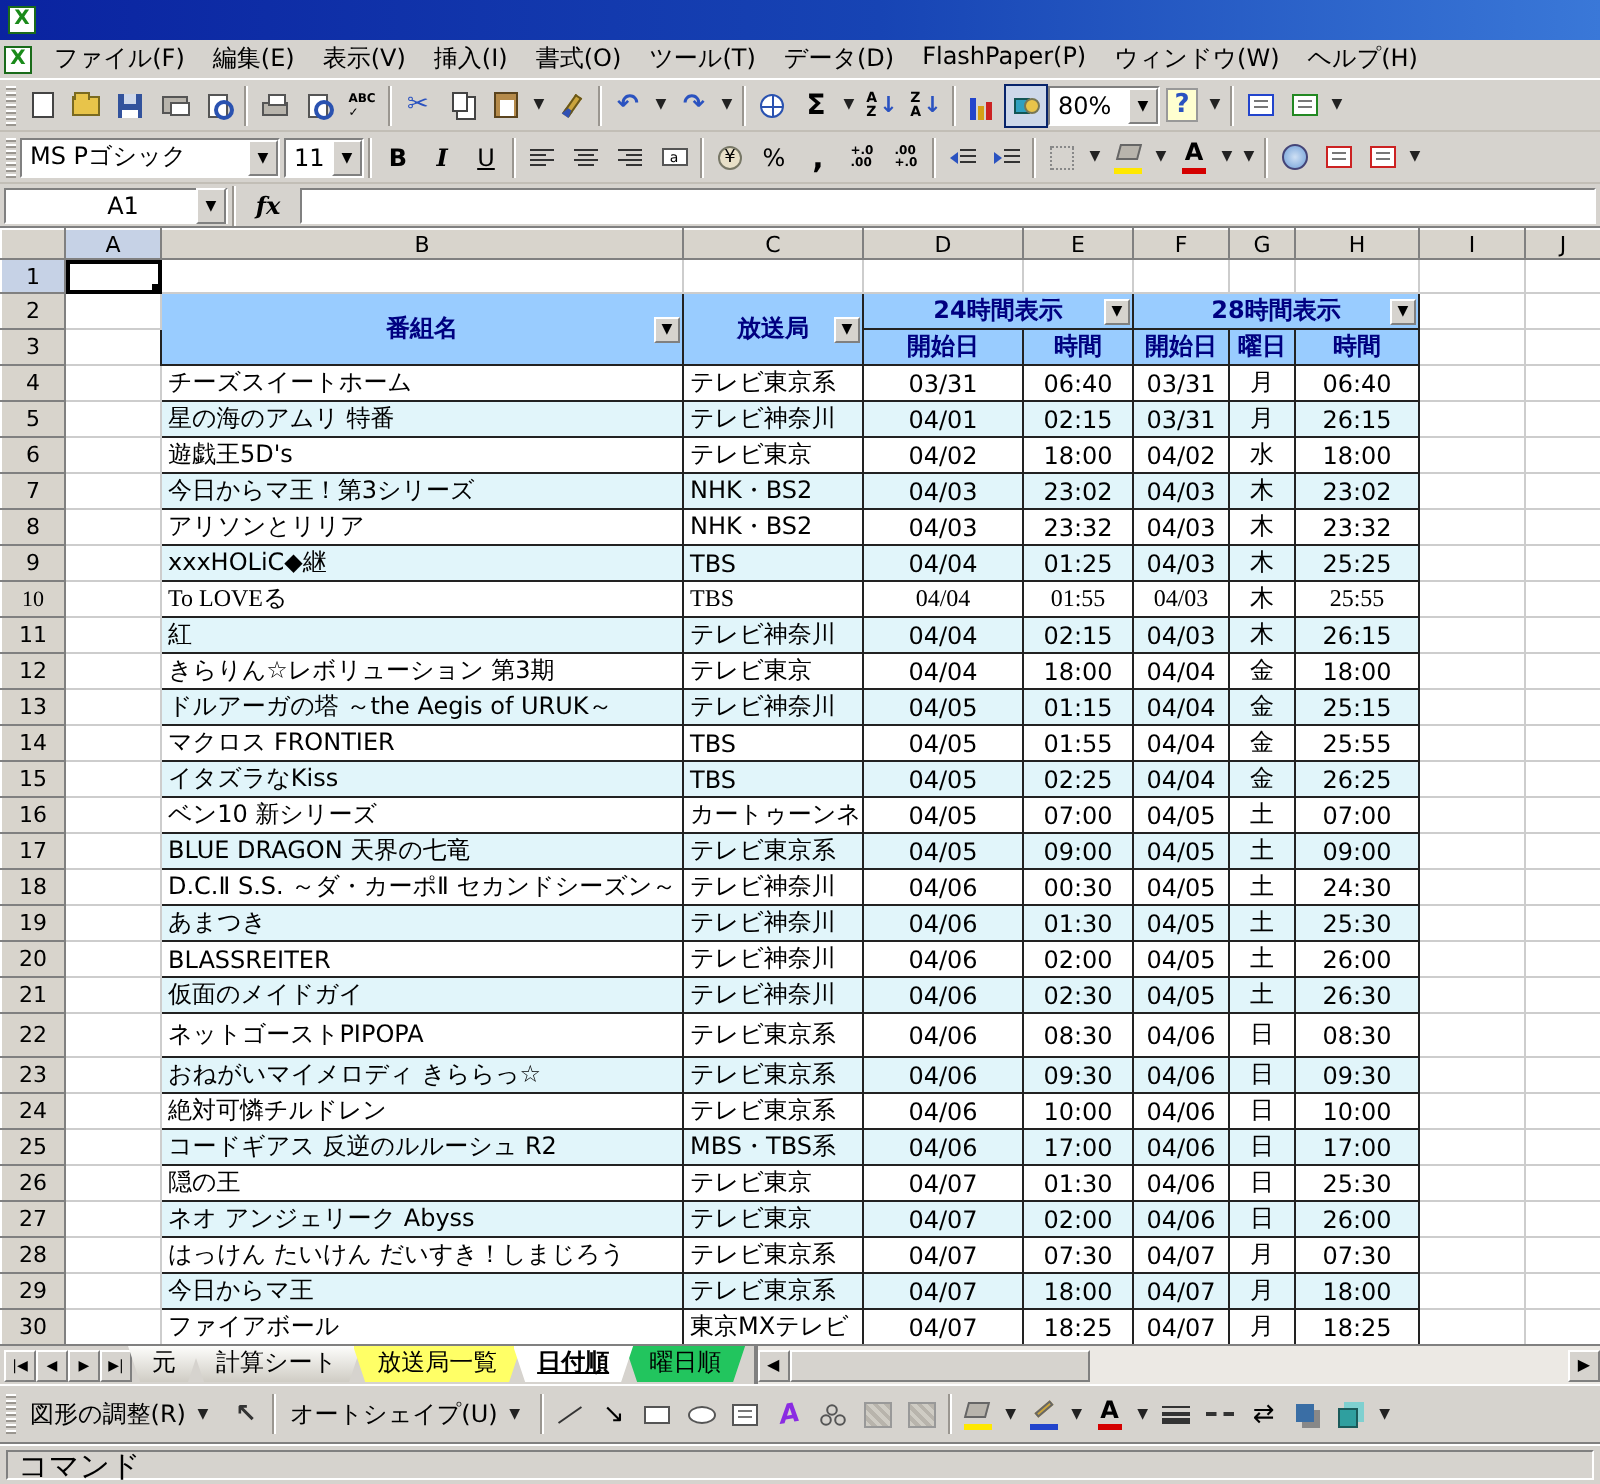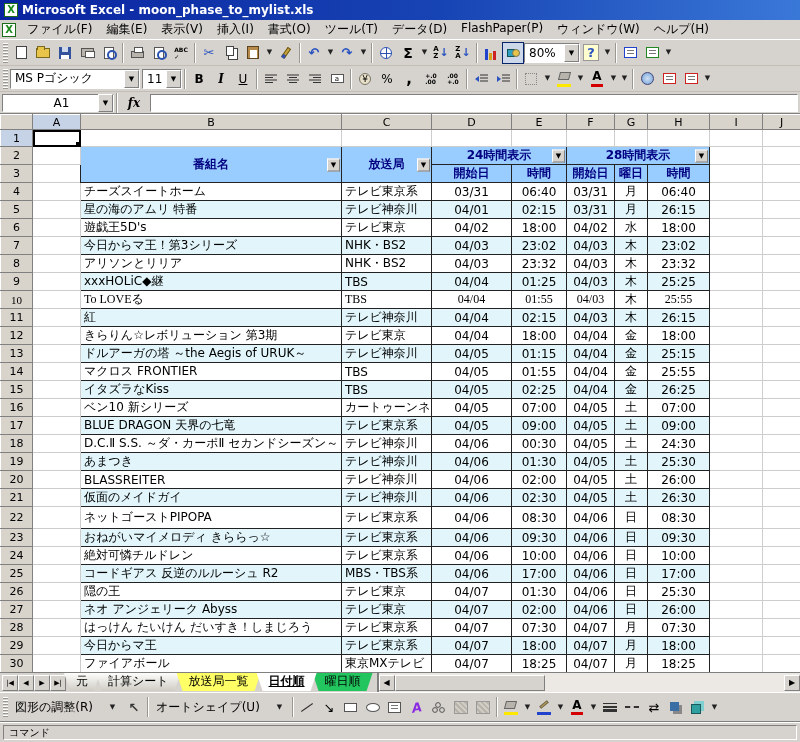--- a/index.html
+++ b/index.html
@@ -105,33 +105,32 @@
   .stab.orange { background:#22c55e; }
   .stab.active { background:#fff; font-weight:bold; text-decoration:underline; z-index:2; }
   .hscroll { flex:1; display:flex; align-items:center; margin-left:4px; background:#ece9e4; border-left:2px solid #808080; }
   .sbtn { width:16px; height:16px; display:flex; align-items:center; justify-content:center; font-size:8px;
     border:1px solid; border-color:#fff #808080 #808080 #fff; background:#d6d3ce; flex:0 0 auto; }
   .sthumb { width:150px; height:16px; border:1px solid; border-color:#fff #808080 #808080 #fff; background:#d6d3ce; }
   .strack { flex:1; }
 
   
   .drawbar { height:30px; display:flex; align-items:center; background:#d6d3ce; padding:0 2px; border-top:1px solid #fff; border-bottom:1px solid #808080; }
-  .dtext { display:flex; align-items:center; height:22px; padding:0 4px; border:1px solid transparent; gap:14px; }
+  .dtext { display:flex; align-items:center; height:22px; padding:0 4px; border:1px solid transparent; gap:3px; }
 
   
   .statusbar { height:20px; background:#d6d3ce; border-top:1px solid #fff; display:flex; align-items:center; padding:2px 3px; }
-  .statusfield { flex:1; height:15px; line-height:14px; padding:0 5px; font-size:10px;
+  .statusfield { flex:1; height:15px; line-height:14px; padding:0 5px; font-size:15px;
     border:1px solid; border-color:#808080 #fff #fff #808080; }
 </style>
 </head>
 <body>
 
 <div class="titlebar">
   <div class="appicon">X</div>
-  <span>Microsoft Excel - moon_phase_to_mylist.xls</span>
 </div>
 
 <div class="menubar">
   <div class="appicon" style="margin-right:4px;">X</div>
   <div id="menu-items" style="display:flex;">
       <div class="menu-item">ファイル(F)</div>
       <div class="menu-item">編集(E)</div>
       <div class="menu-item">表示(V)</div>
       <div class="menu-item">挿入(I)</div>
       <div class="menu-item">書式(O)</div>

